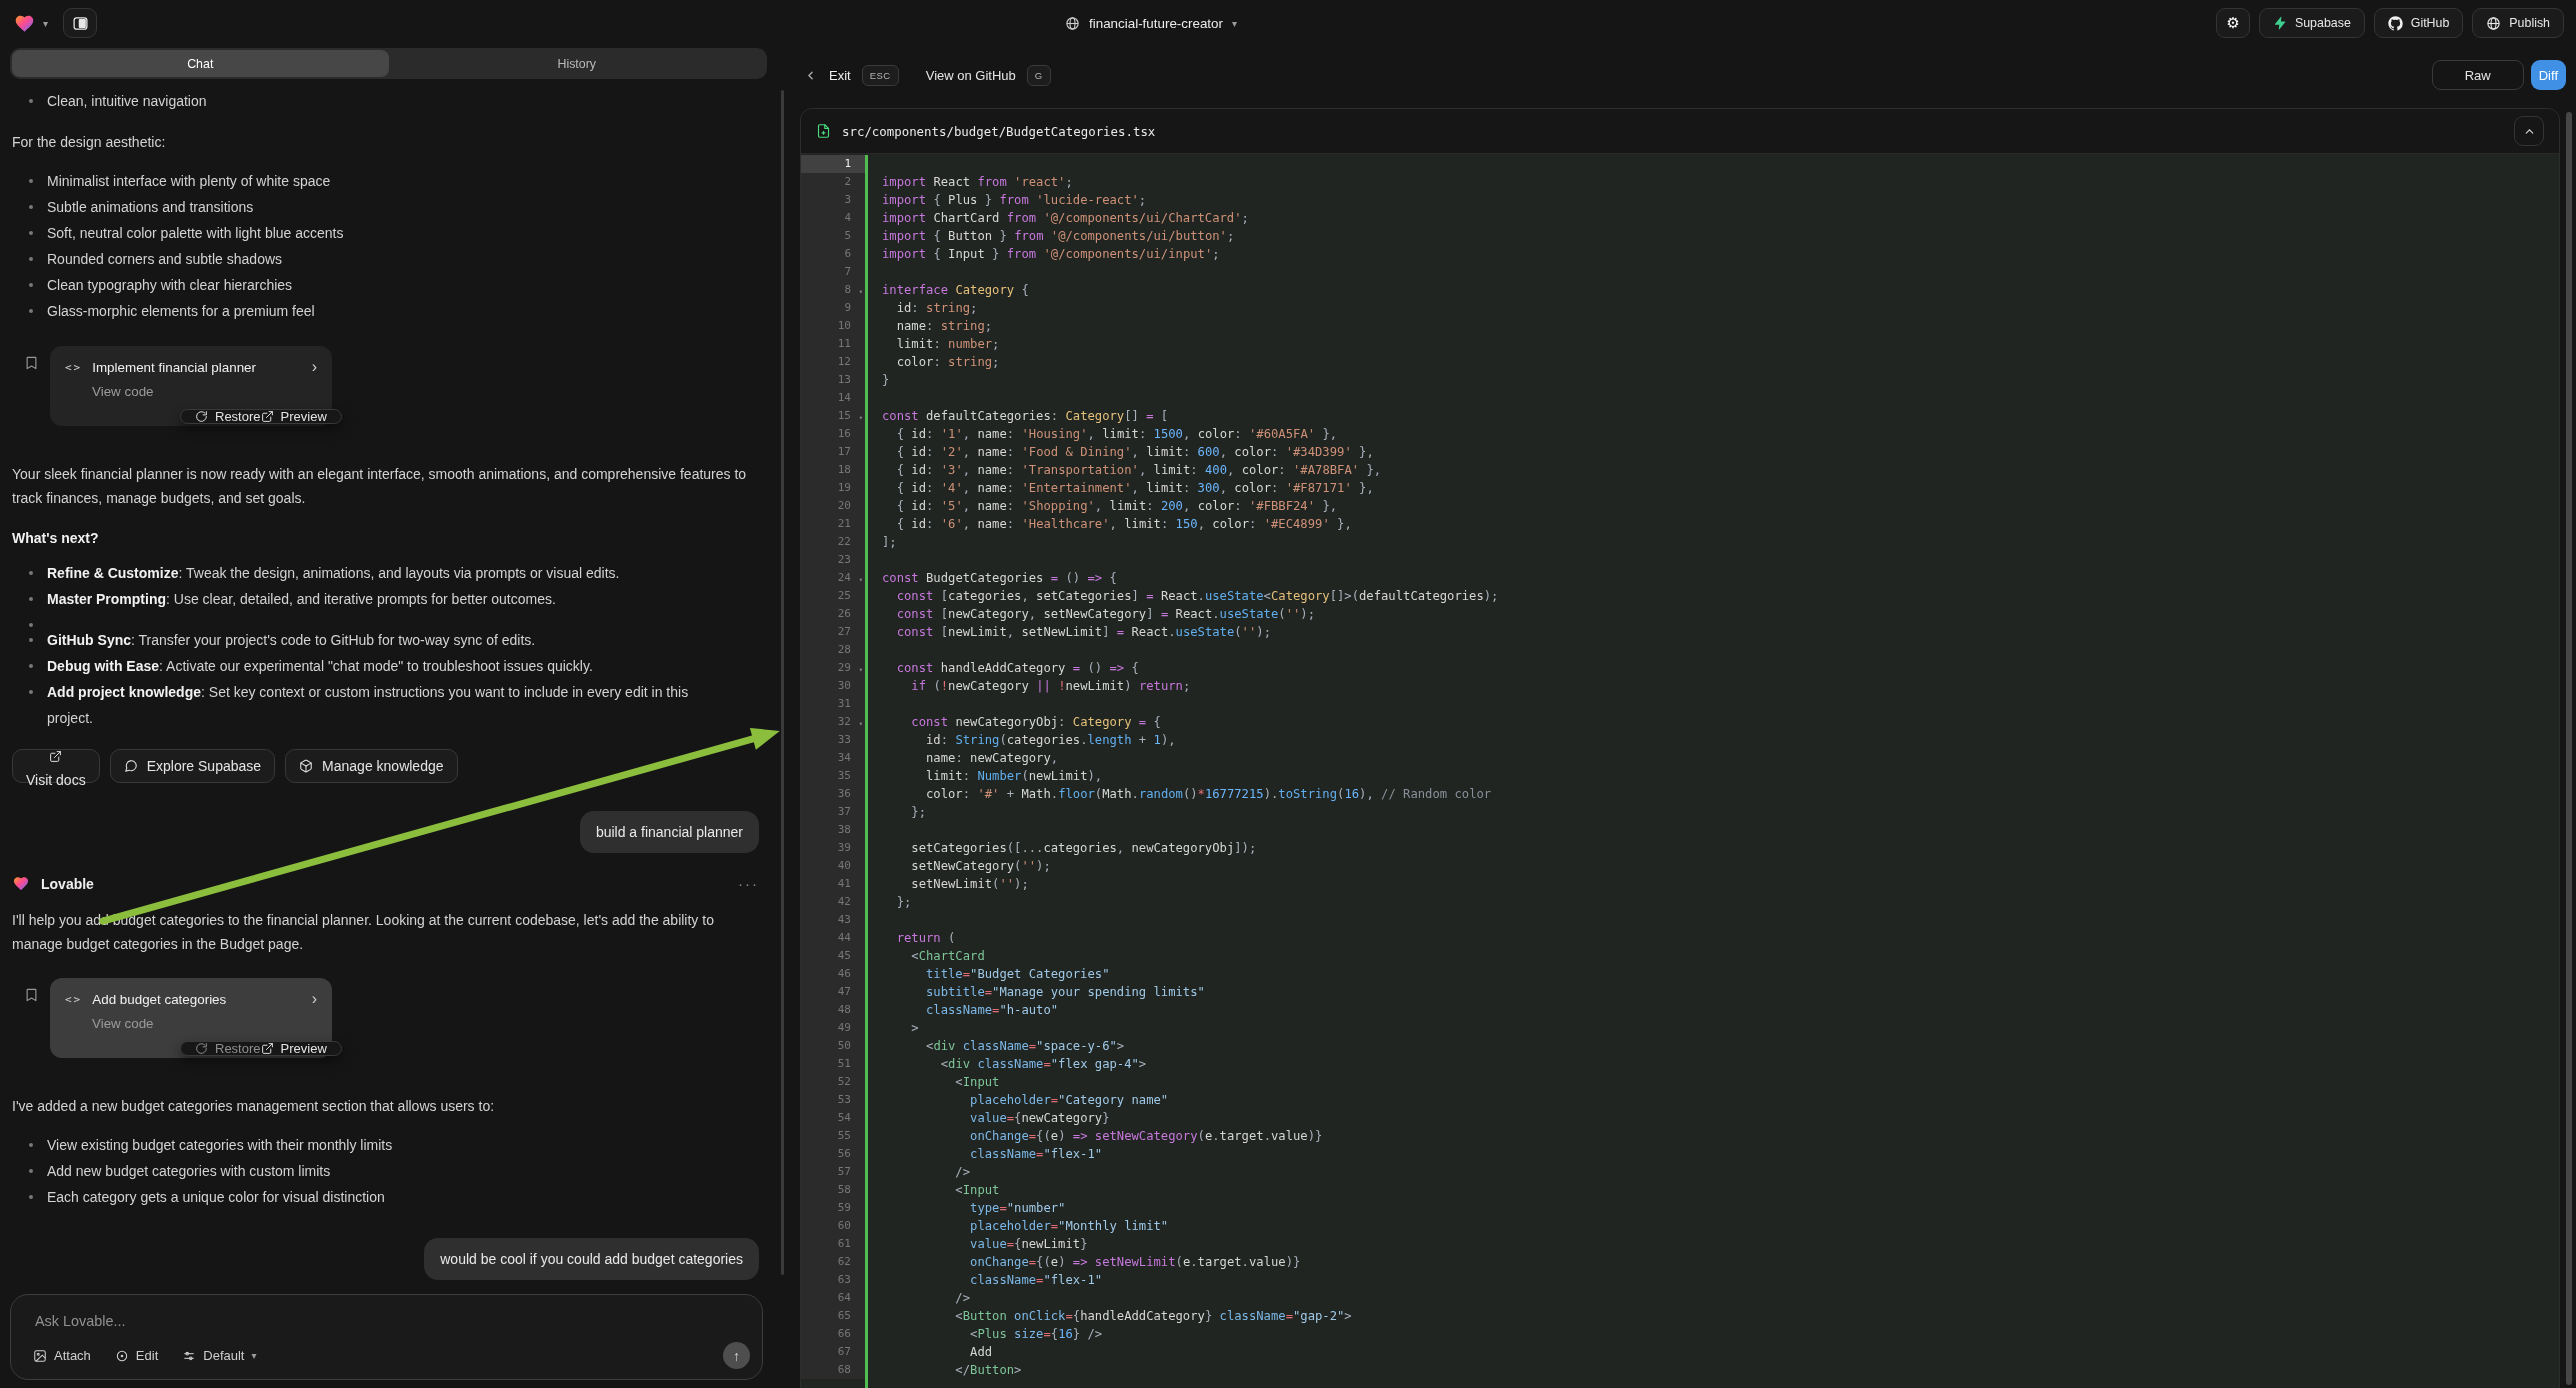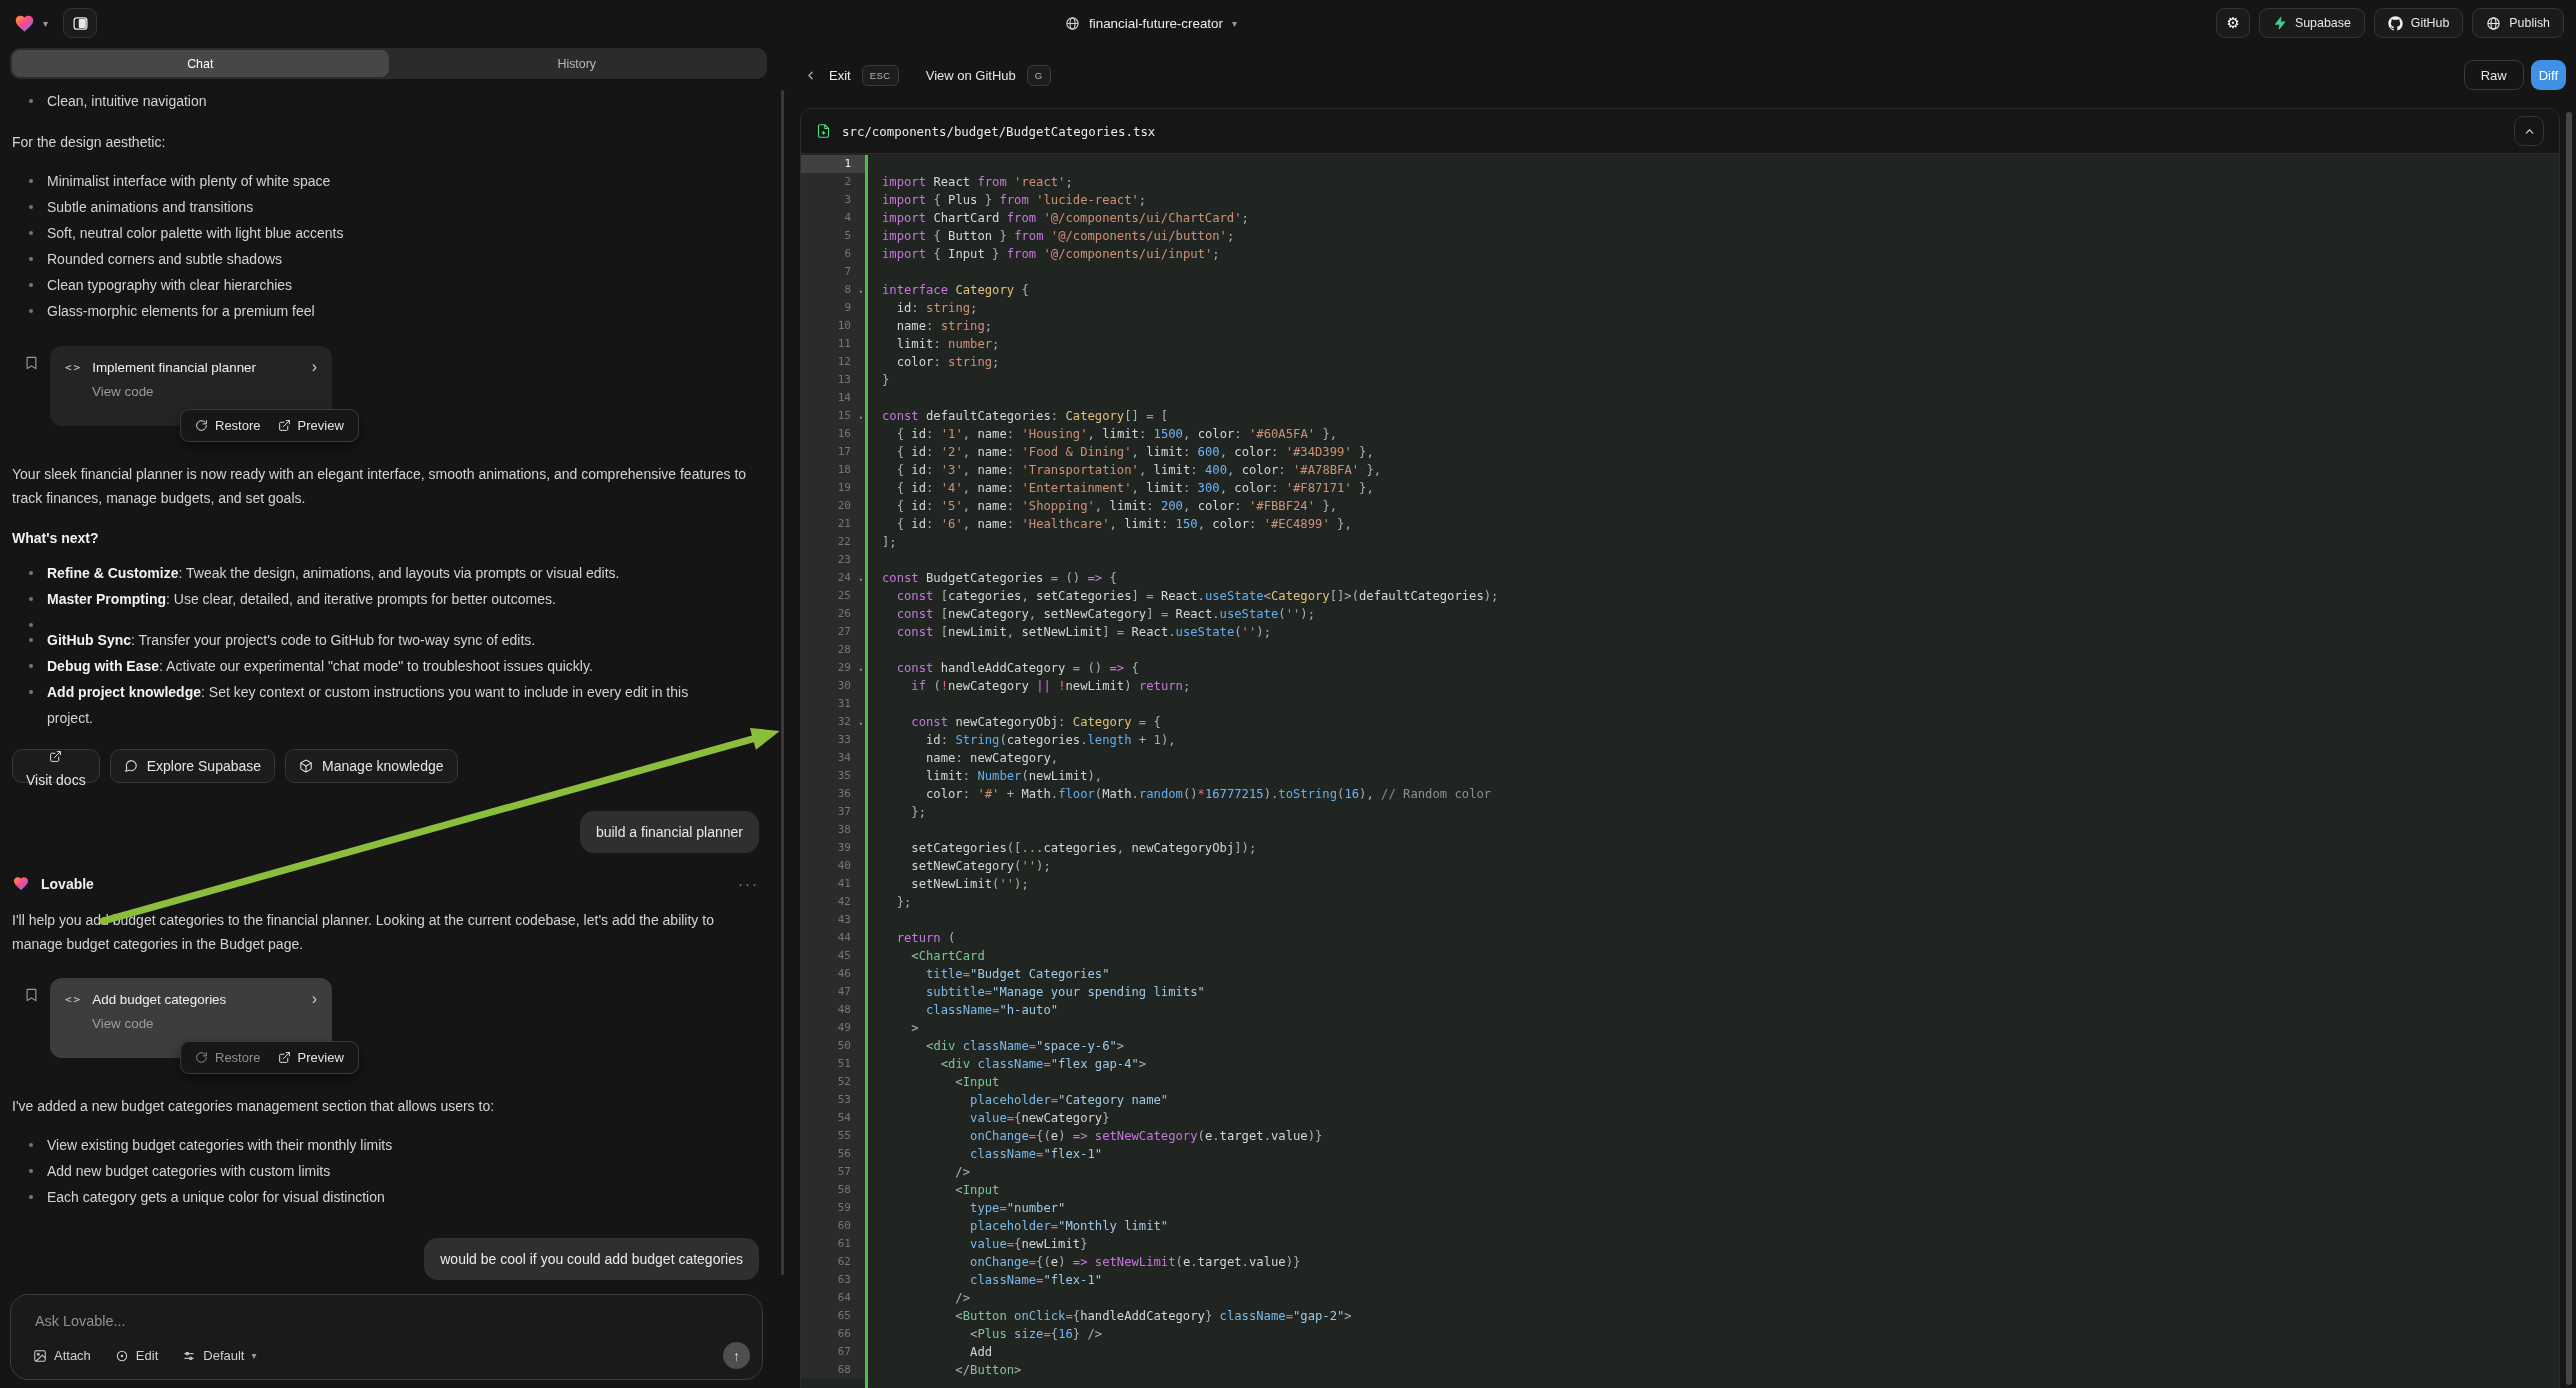--- a/index.html
+++ b/index.html
@@ -32,21 +32,21 @@
   .b-item .btxt{max-width:685px}
   
   .cardwrap{position:relative;height:80px;margin:22px 0 36px 0}
   .bm{position:absolute;left:12px;top:8px;color:#9a9a9a}
   .code-card{position:absolute;left:38px;top:0;width:282px;height:80px;background:#242424;border-radius:12px;padding:13px 15px;cursor:pointer}
   .code-card.hl{background:#3d3d3d}
   .cc-row1{display:flex;align-items:center;gap:10px;color:#f0f0f0;font-size:13.4px}
   .cc-angle{font-family:"DejaVu Sans Mono",monospace;font-size:11px;color:#d2d2d2;letter-spacing:2px}
   .cc-chev{margin-left:auto;color:#cfcfcf;font-size:16px;line-height:1}
   .cc-link{margin:9px 0 0 27px;color:#9b9b9b;font-size:13.4px}
-  .pill{position:absolute;left:168px;top:63px;height:33px;display:flex;align-items:center;gap:17px;background:#171717;border:1px solid #3a3a3a;border-radius:9px;padding:0 14px;font-size:13px;color:#e3e3e3;box-shadow:0 5px 12px rgba(0,0,0,.45);z-index:3}
+  .pill{position:absolute;left:168px;top:63px;height:15px;display:flex;align-items:center;background:#171717;border:1px solid #3a3a3a;border-radius:9px;padding:0 14px;font-size:13px;color:#e3e3e3;box-shadow:0 5px 12px rgba(0,0,0,.45);z-index:3}
   .pill-item{display:flex;align-items:center;gap:7px;cursor:pointer}
   .pill-item.dim{color:#8f8f8f}
   
   .blk.chips{margin-top:18px;display:flex;gap:10px}
   .chip{display:flex;align-items:center;gap:9px;height:34px;padding:0 13px;border:1px solid #383838;border-radius:10px;background:#1c1c1c;font-size:13px;color:#e5e5e5;cursor:pointer}
   
   .blk.bubblerow{margin-top:28px;display:flex;justify-content:flex-end}
   .bubble{background:#2f2f2f;color:#e9e9e9;font-size:14px;line-height:20px;padding:11px 16px;border-radius:14px;max-width:428px}
   .blk.agent{margin-top:22px;display:flex;align-items:center;gap:11px}
   .agent-name{font-size:14px;color:#efefef;font-weight:700}
@@ -60,21 +60,21 @@
   .lscroll{position:absolute;left:781px;top:44px;width:3px;height:1185px;background:#3a3a3a;border-radius:2px}
   .arrow-svg{position:absolute;left:0;top:0;width:787px;height:1342px;pointer-events:none;z-index:6}
 
   
   .code-panel{position:absolute;left:800px;top:46px;width:1760px;height:1342px}
   .gh-row{position:absolute;left:0;right:-6px;top:0;height:58px;display:flex;align-items:center}
   .gh-chev{color:#b5b5b5;margin-left:4px}
   .gh-exit{font-size:13px;color:#f0f0f0;margin-left:12px;cursor:pointer}
   .kbd{height:21px;padding:0 7px;margin-left:11px;border:1px solid #3a3a3a;border-radius:6px;background:#1d1d1d;color:#b5b5b5;font-size:9.5px;display:flex;align-items:center;letter-spacing:0.5px}
   .gh-view{font-size:13px;color:#e5e5e5;margin-left:27px;cursor:pointer}
-  .btn-raw{height:30px;padding:0 16px;border:1px solid #3a3a3a;border-radius:9px;color:#e5e5e5;font-size:13px;display:flex;align-items:center;margin-left:auto;cursor:pointer}
+  .btn-raw{height:30px;padding:0 32px;border:1px solid #3a3a3a;border-radius:9px;color:#e5e5e5;font-size:13px;display:flex;align-items:center;margin-left:auto;cursor:pointer}
   .btn-diff{height:30px;padding:0 8px;border-radius:9px;color:#fff;font-size:13px;display:flex;align-items:center;margin-left:7px;cursor:pointer}
   .file-card{position:absolute;left:0;right:0;top:62px;bottom:-2px;background:#212521;border:1px solid #2d2d2d;border-radius:12px 12px 0 0;overflow:hidden}
   .file-header{height:45px;background:#161616;border-bottom:1px solid #282828;display:flex;align-items:center;padding:0 15px;gap:11px}
   .file-path{font-family:"DejaVu Sans Mono",monospace;font-size:12.4px;color:#ebebeb}
   .collapse-btn{margin-left:auto;width:30px;height:30px;border:1px solid #343434;border-radius:9px;display:flex;align-items:center;justify-content:center;color:#d2d2d2;cursor:pointer}
   .code-area{position:absolute;top:46px;left:0;right:0;bottom:0;font-family:"DejaVu Sans Mono",monospace;font-size:12.2px;line-height:18px;overflow:hidden}
   .gbar{position:absolute;left:64px;top:0;bottom:0;width:3px;background:#4FBE4F;z-index:2}
   .crow{display:flex;height:18px}
   .ln{width:64px;flex:none;background:#2b2b2b;color:#767676;text-align:right;padding-right:14px;font-size:11px;position:relative}
   .ln.act{background:#414141;color:#f0f0f0}

